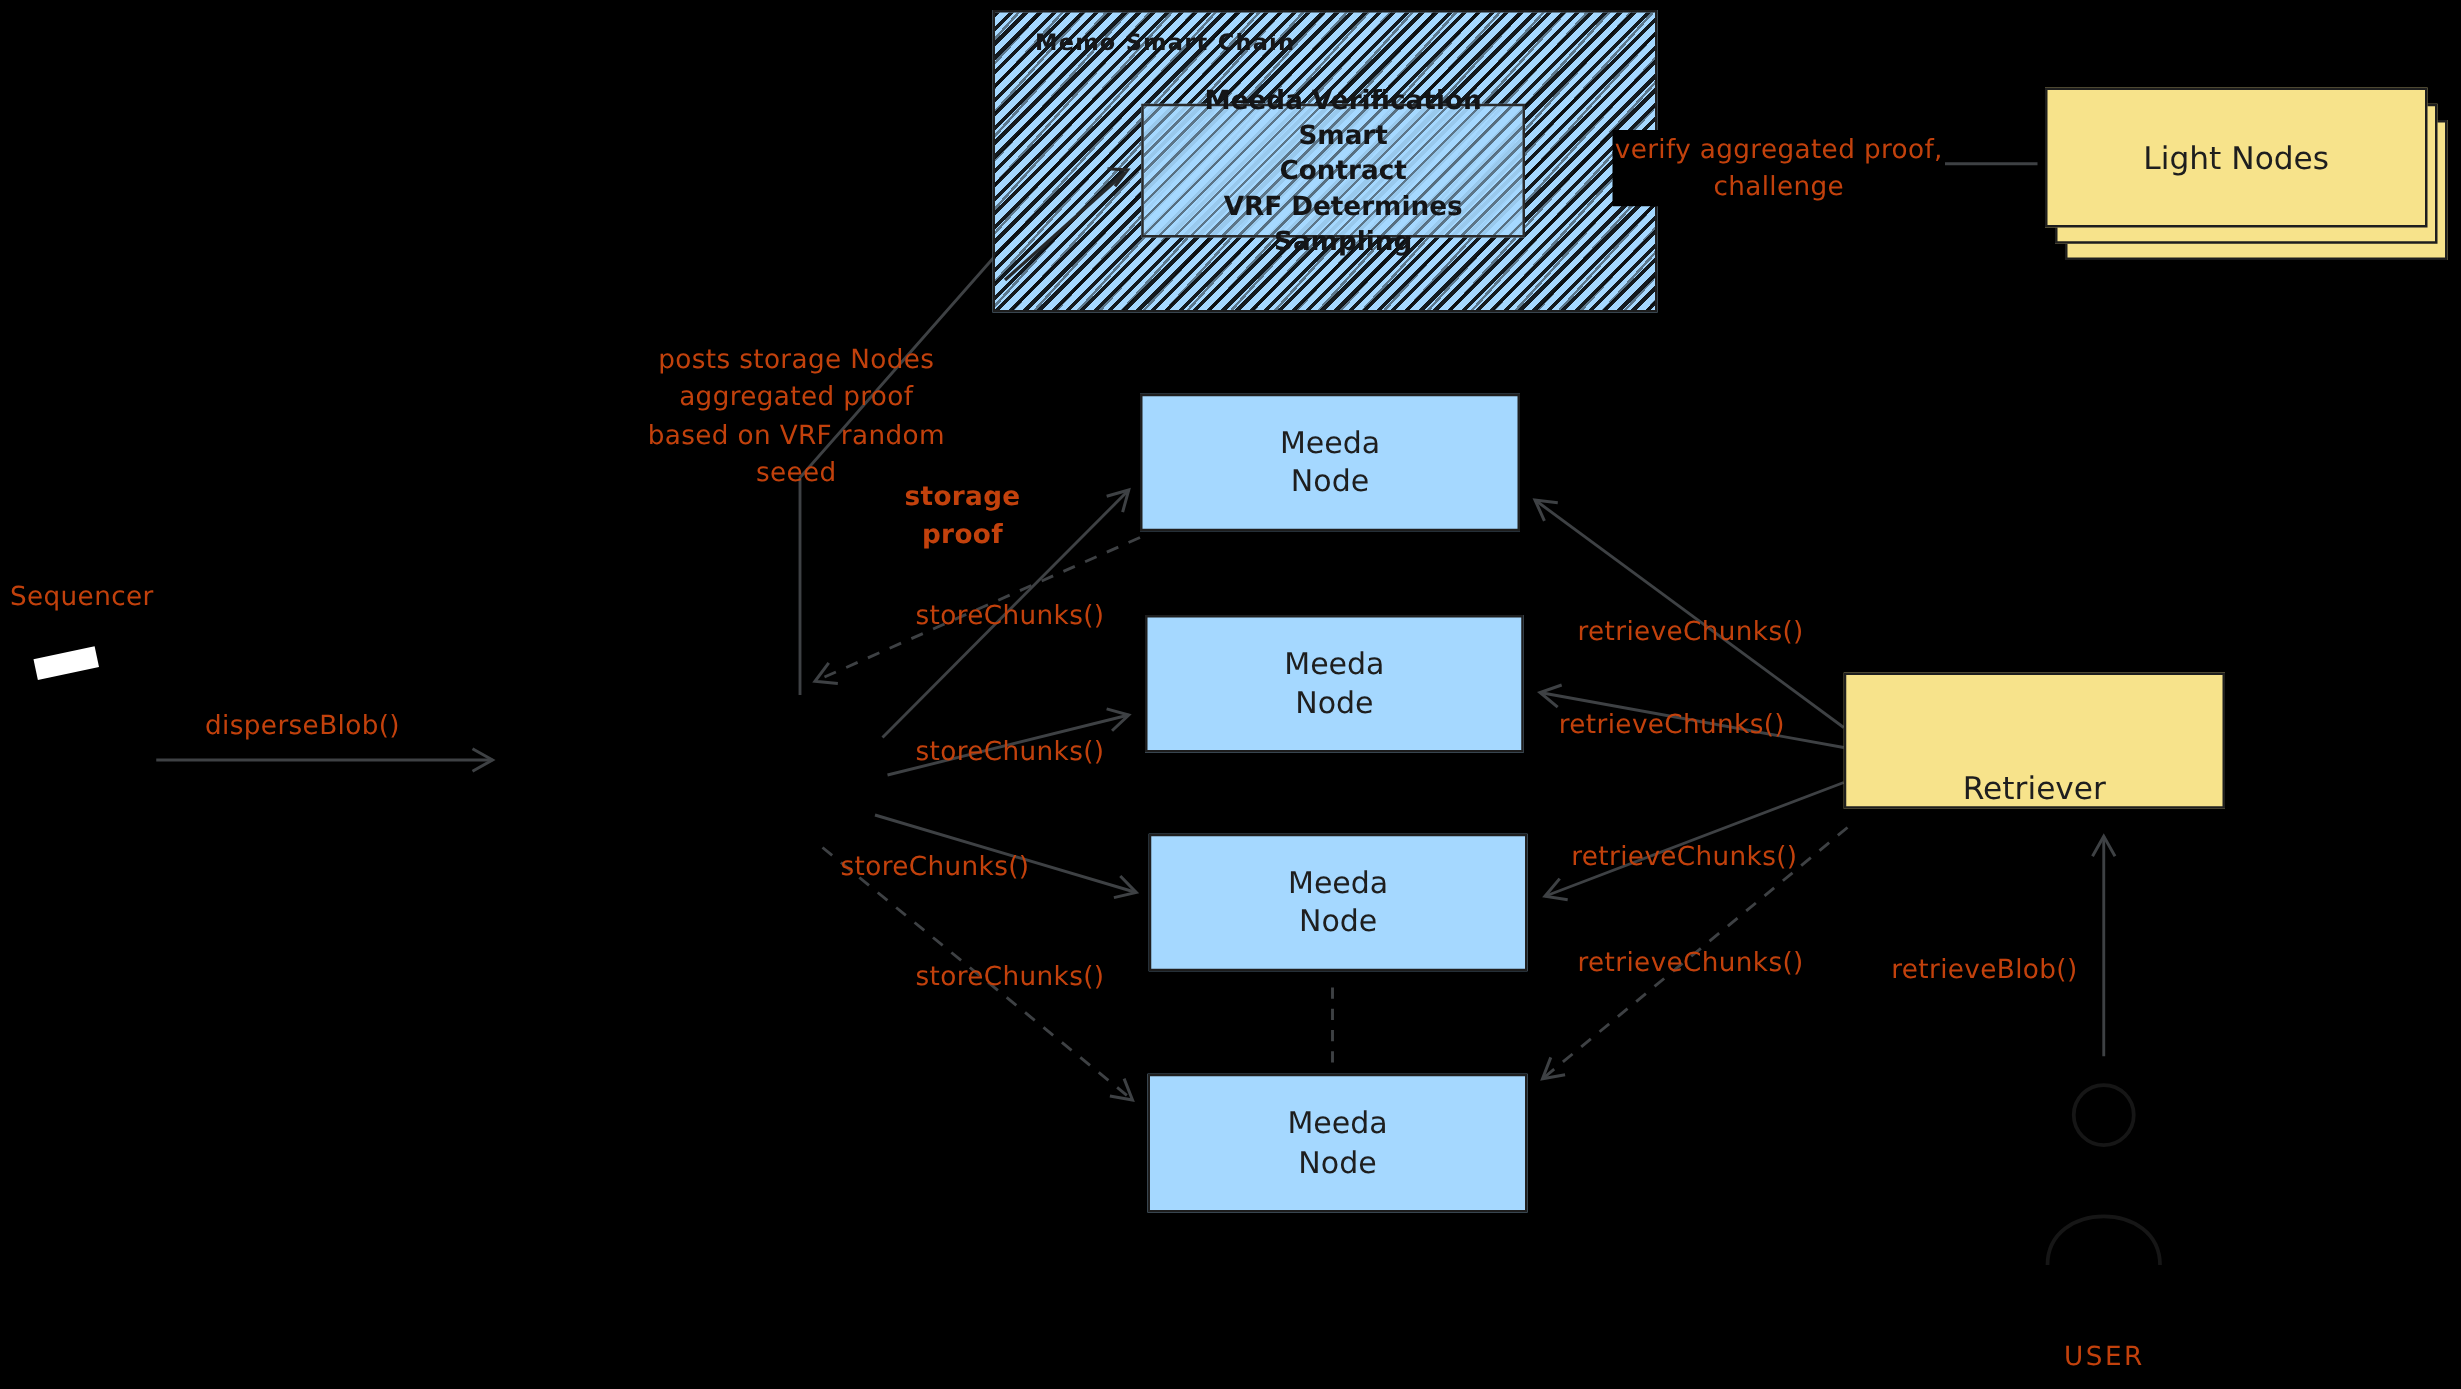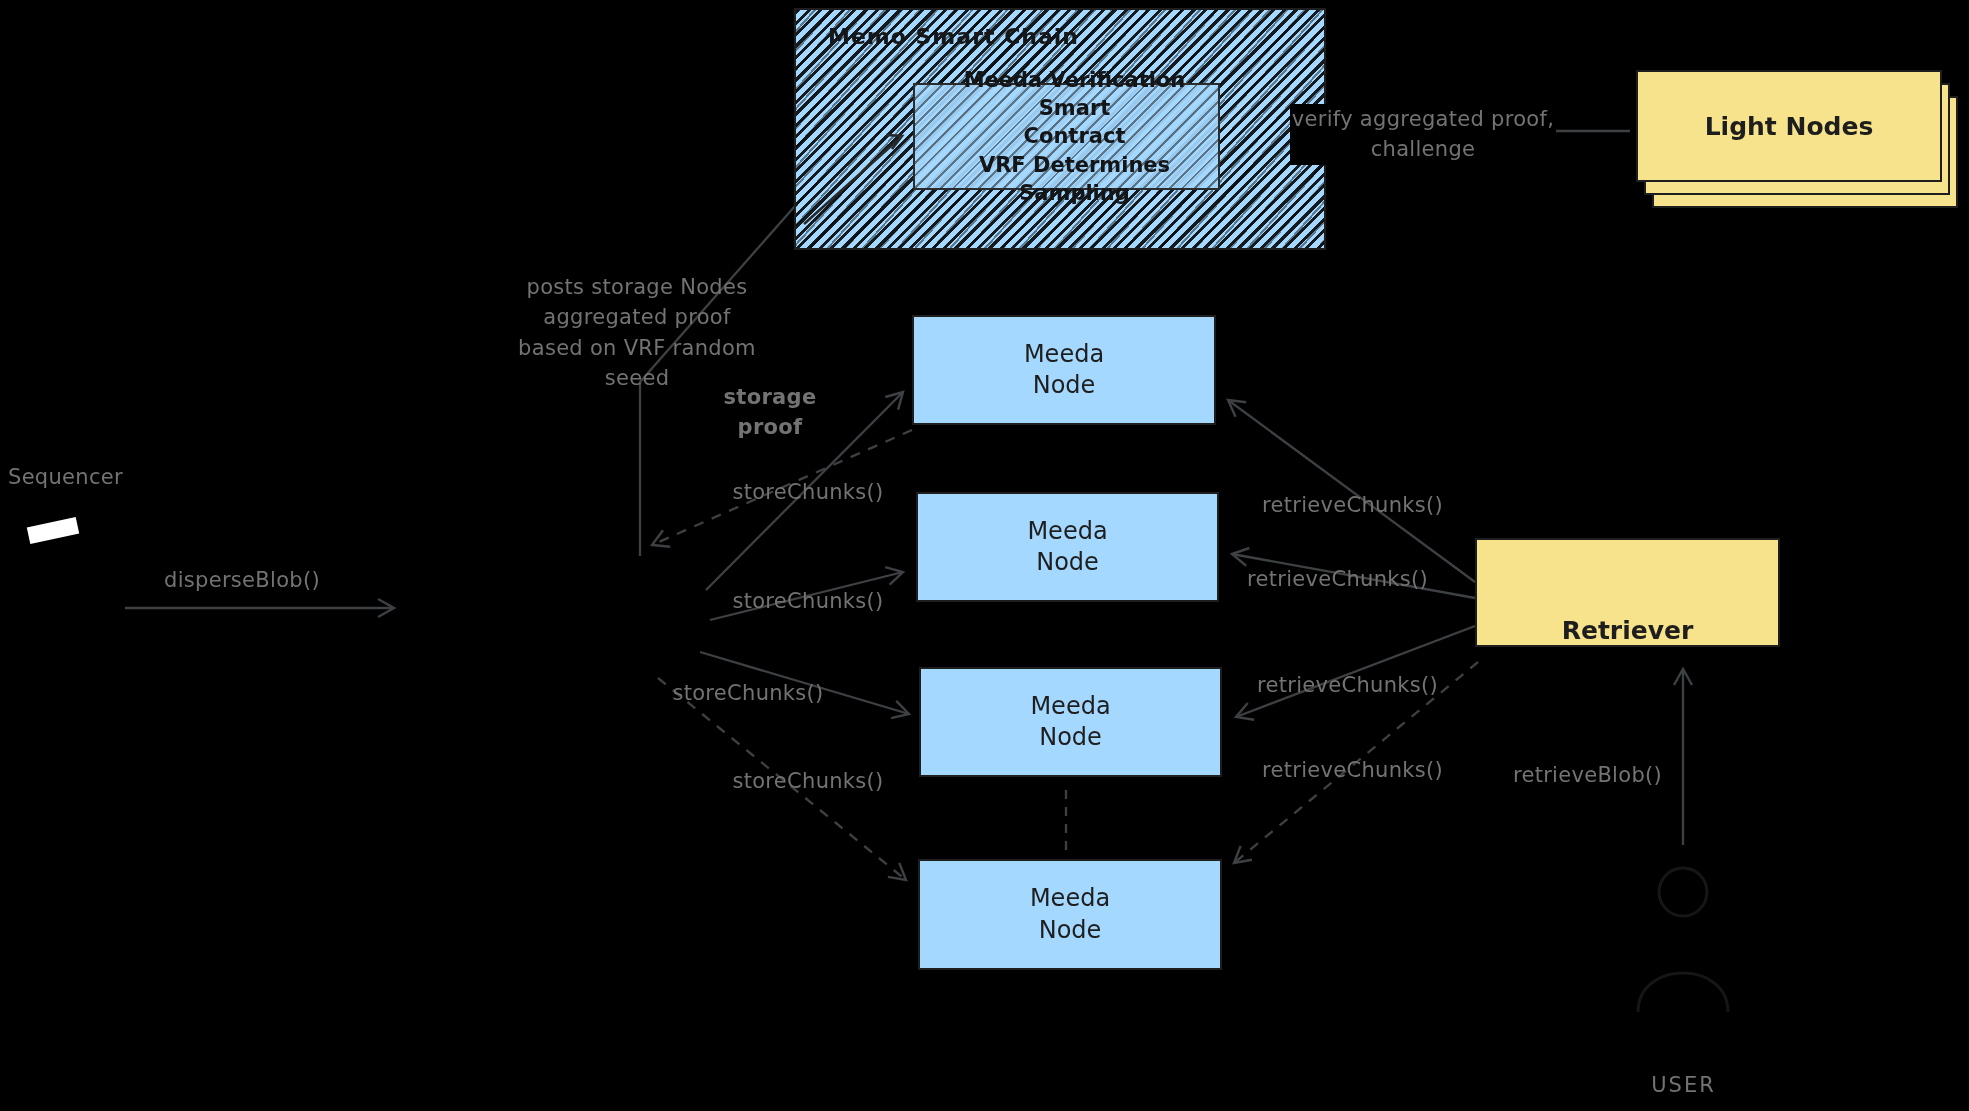--- a/index.html
+++ b/index.html
@@ -6,32 +6,32 @@
   #canvas{position:relative;width:1969px;height:1111px;background:#000000;overflow:hidden;
           font-family:"DejaVu Sans", sans-serif;}
   svg.wires{position:absolute;left:0;top:0;z-index:1;}
   .box{position:absolute;z-index:2;display:flex;align-items:center;justify-content:center;
        border:2px solid #1e1e1e;box-sizing:border-box;color:#1e1e1e;text-align:center;}
   .pre{white-space:pre-line;}
   .blue{background:#a5d8ff;}
   .pink{background:#ffc9c9;}
   .yellow{background:#f7e38b;}
   .node-label{font-size:24px;line-height:1.3;font-weight:500;}
-  .box-label{font-size:25px;font-weight:700;}
-  .edge-label{position:absolute;z-index:3;color:#737373;font-size:21px;text-align:center;
+  .box-label{font-size:25px;font-weight:400;}
+  .edge-label{position:absolute;z-index:3;color:#c2410c;font-size:21px;text-align:center;
               line-height:1.45;letter-spacing:0.3px;}
   .chain-hatch{background-color:#a5d8ff;
     background-image:
       repeating-linear-gradient(135deg, rgba(0,0,0,0.88) 0px, rgba(0,0,0,0.88) 3px, transparent 3px, transparent 8px),
       repeating-linear-gradient(132deg, rgba(0,0,0,0.45) 0px, rgba(0,0,0,0.45) 2px, transparent 2px, transparent 13px);}
   .inner-hatch{background-color:rgba(165,216,255,0.92);
     background-image:repeating-linear-gradient(135deg, rgba(20,20,20,0.5) 0px, rgba(20,20,20,0.5) 2px, transparent 2px, transparent 9px);
     border:2px solid #2a2b2c;}
   .chain-title{position:absolute;left:32px;top:14px;z-index:3;color:#161719;
-               font-size:22px;font-weight:600;letter-spacing:1px;}
+               font-size:18px;font-weight:600;letter-spacing:1px;}
   .inner-text{font-size:21px;line-height:1.35;font-weight:600;color:#141517;}
   .chip{position:absolute;z-index:2;background:#ffffff;transform:rotate(-12deg);}
 </style>
 </head>
 <body>
 
 <div id="canvas">
 
   <svg class="wires" width="1969" height="1111" viewBox="0 0 1969 1111">
     <defs>

